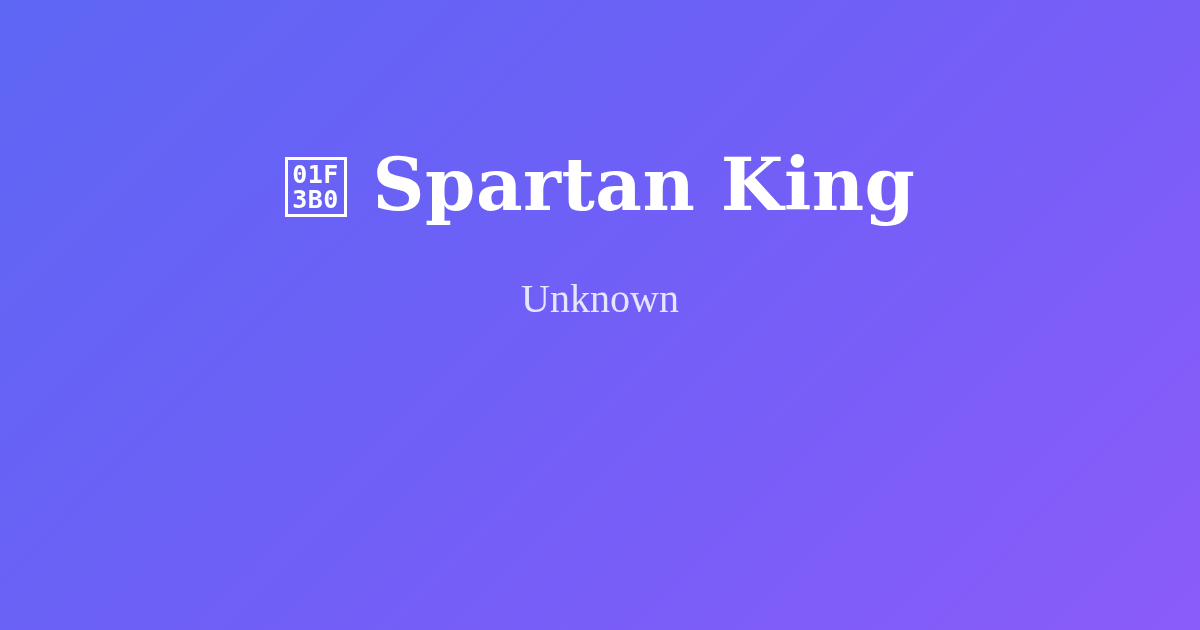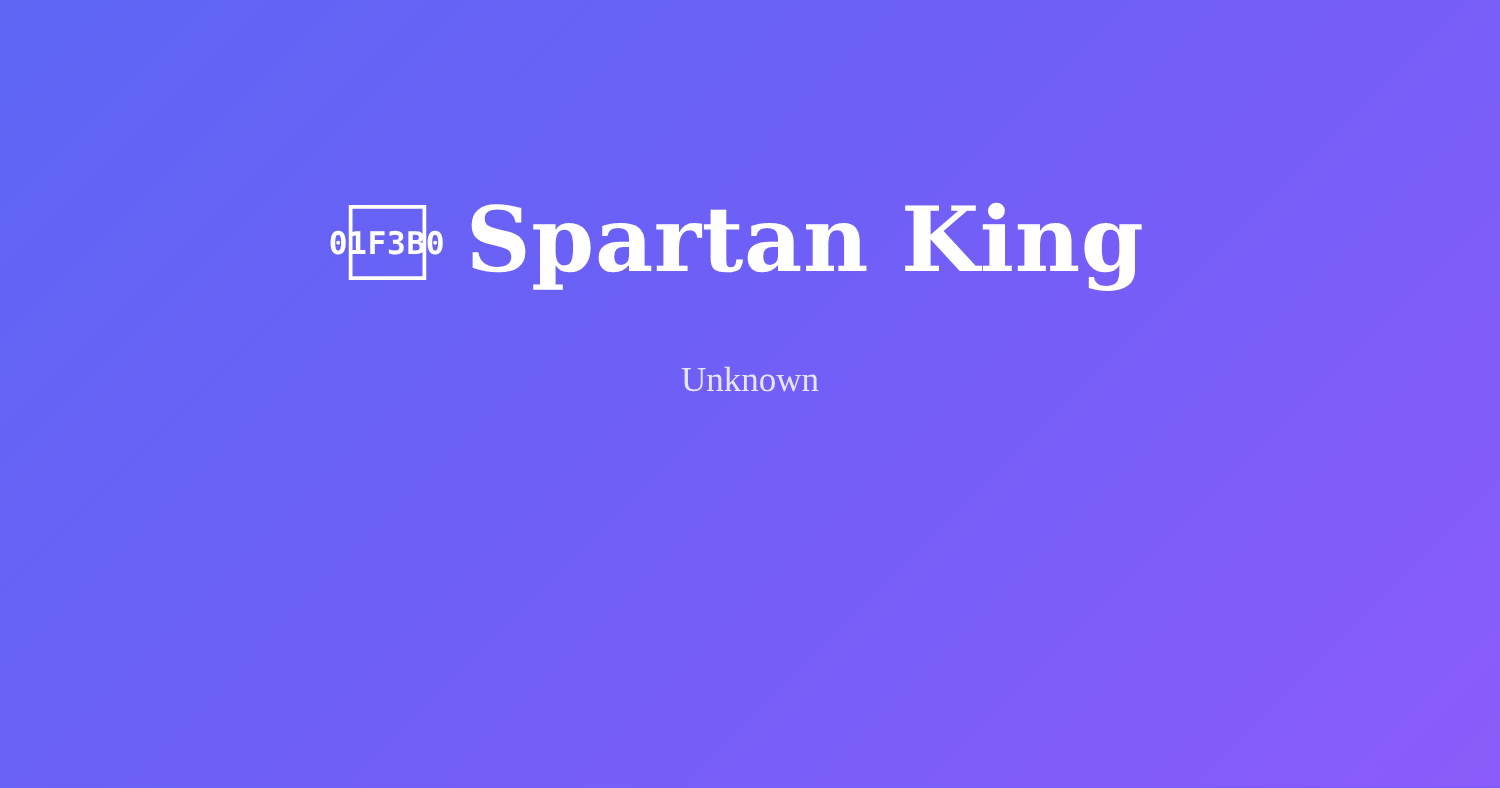--- a/index.html
+++ b/index.html
@@ -47,20 +47,21 @@
     display: flex;
     align-items: center;
     justify-content: center;
     gap: 26px;
     white-space: nowrap;
   }
 
   
   .tofu-glyph {
     display: inline-flex;
+    flex-direction: column;
     align-items: center;
     justify-content: center;
     width: 62px;
     height: 60px;
     box-sizing: border-box;
     border: 3px solid #ffffff;
     font-family: "DejaVu Sans Mono", "Liberation Mono", monospace;
     font-weight: 700;
     font-size: 25px;
     line-height: 25px;
@@ -74,27 +75,27 @@
     display: block;
   }
 
   .game-title {
     font-family: "DejaVu Serif", "Liberation Serif", serif;
     font-weight: 700;
     font-size: 72px;
     line-height: 1.05;
     color: #ffffff;
     letter-spacing: 0.5px;
-    margin: 6px;
+    margin: 0;
   }
 
   .game-subtitle {
     font-family: "Liberation Serif", "DejaVu Serif", serif;
     font-weight: 400;
-    font-size: 28px;
+    font-size: 40px;
     line-height: 1.2;
     color: rgba(255, 255, 255, 0.83);
     margin: 8px;
     margin-top: 52px;
     text-align: center;
   }
 
   
   .stats-line {
     position: absolute;

